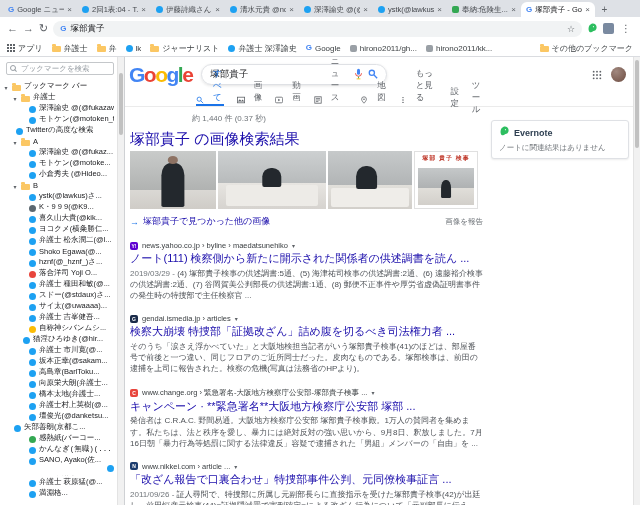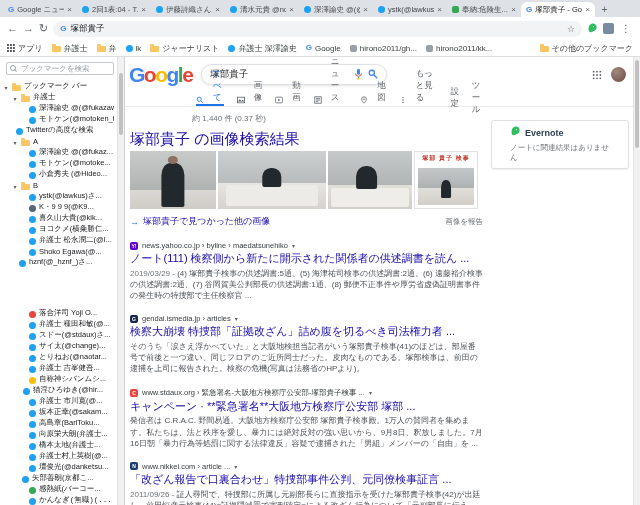--- a/index.html
+++ b/index.html
@@ -113,21 +113,21 @@
 
   .result{margin-top:13px}
   .r-url{display:flex;align-items:center;gap:4px;font-size:7.5px;color:#3c4043;white-space:nowrap;overflow:hidden}
   .r-caret{color:#5f6368;font-size:6px}
   .r-title{font-size:11px;color:#1a0dab;margin:2px 0 2px;line-height:1.25;white-space:nowrap;overflow:hidden}
   .r-snippet{font-size:8px;color:#4d5156;line-height:1.4;word-break:break-all}
   .r-date{color:#70757a}
 
   .rightcol{margin-left:8px;padding-top:13px;flex:0 0 auto}
   .ev-card{width:138px;border:1px solid #dfe1e5;border-radius:3px;background:#fff;box-shadow:0 1px 2px rgba(0,0,0,.08);
-           padding:5px 18px}
+           padding:5px 7px}
   .ev-head{display:flex;align-items:center;gap:4px;font-size:9px;font-weight:bold;color:#2d3e50}
   .ev-msg{font-size:7.5px;color:#70757a;margin-top:4px}
 </style>
 </head>
 <body>
 
 <div class="window">
 
   <div class="tabstrip" id="tabstrip">
     <div class="tab">
@@ -303,43 +303,39 @@
             <span class="lbl">ヨコクメ(横粂勝仁...</span>
           </div>
           <div class="tree-row" style="padding-left: 29px;">
             <span class="ic-sq" style="background: rgb(29, 161, 242); border-radius: 50%;"></span>
             <span class="lbl">弁護士 松永潤二(@l...</span>
           </div>
           <div class="tree-row" style="padding-left: 29px;">
             <span class="ic-sq" style="background: rgb(29, 161, 242); border-radius: 50%;"></span>
             <span class="lbl">Shoko Egawa(@...</span>
           </div>
-          <div class="tree-row" style="padding-left: 19px;">
+          <div class="tree-row" style="padding-left: 29px;">
             <span class="ic-sq" style="background: rgb(29, 161, 242); border-radius: 50%;"></span>
             <span class="lbl">hznf(@_hznf_)さ...</span>
           </div>
-          <div class="tree-row" style="padding-left: 29px; margin-top: 40px;">
+          <div class="tree-row" style="padding-left: 29px;">
             <span class="ic-sq" style="background: rgb(232, 69, 60); border-radius: 50%;"></span>
             <span class="lbl">落合洋司 Yoji O...</span>
           </div>
           <div class="tree-row" style="padding-left: 29px;">
             <span class="ic-sq" style="background: rgb(29, 161, 242); border-radius: 50%;"></span>
             <span class="lbl">弁護士 種田和敏(@...</span>
           </div>
           <div class="tree-row" style="padding-left: 29px;">
             <span class="ic-sq" style="background: rgb(29, 161, 242); border-radius: 50%;"></span>
             <span class="lbl">スドー(@stdaux)さ...</span>
           </div>
           <div class="tree-row" style="padding-left: 29px;">
             <span class="ic-sq" style="background: rgb(29, 161, 242); border-radius: 50%;"></span>
-            <span class="lbl">サイ太(@change)...</span>
-          </div>
-          <div class="tree-row" style="padding-left: 29px;">
-            <span class="ic-sq" style="background: rgb(29, 161, 242); border-radius: 50%;"></span>
-            <span class="lbl">とりねお(@naotar...</span>
+            <span class="lbl">サイ太(@uwaaaa)...</span>
           </div>
           <div class="tree-row" style="padding-left: 29px;">
             <span class="ic-sq" style="background: rgb(29, 161, 242); border-radius: 50%;"></span>
             <span class="lbl">弁護士 吉峯健吾...</span>
           </div>
           <div class="tree-row" style="padding-left: 29px;">
             <span class="ic-sq" style="background: rgb(251, 188, 5); border-radius: 50%;"></span>
             <span class="lbl">自称神シバンムシ...</span>
           </div>
           <div class="tree-row" style="padding-left: 23px;">
@@ -367,21 +363,21 @@
             <span class="lbl">橋本太地(弁護士...</span>
           </div>
           <div class="tree-row" style="padding-left: 29px;">
             <span class="ic-sq" style="background: rgb(29, 161, 242); border-radius: 50%;"></span>
             <span class="lbl">弁護士村上英樹(@...</span>
           </div>
           <div class="tree-row" style="padding-left: 29px;">
             <span class="ic-sq" style="background: rgb(29, 161, 242); border-radius: 50%;"></span>
             <span class="lbl">壇俊光(@danketsu...</span>
           </div>
-          <div class="tree-row" style="padding-left: 22px;">
+          <div class="tree-row" style="padding-left: 14px;">
             <span class="ic-sq" style="background: rgb(29, 161, 242); border-radius: 50%;"></span>
             <span class="lbl">矢部善朗(京都こ...</span>
           </div>
           <div class="tree-row" style="padding-left: 29px;">
             <span class="ic-sq" style="background: rgb(52, 168, 83); border-radius: 50%;"></span>
             <span class="lbl">感熱紙(バーコー...</span>
           </div>
           <div class="tree-row" style="padding-left: 29px; font-family: Liberation Mono, monospace;">
             <span class="ic-sq" style="background: rgb(29, 161, 242); border-radius: 50%;"></span>
             <span class="lbl">かんなぎ(無職)(...</span>
@@ -548,21 +544,21 @@
                   <span class="ic-lsq" style="background: rgb(26, 43, 74);">G</span>
                   <span class="crumb">gendai.ismedia.jp › articles</span>
                   <span class="r-caret">▾</span>
                 </div>
                 <div class="r-title">検察大崩壊 特捜部「証拠改ざん」詰め腹を切るべき司法権力者 ...</div>
                 <div class="r-snippet">そのうち「涙さえ浮かべていた」と大阪地検担当記者がいう塚部貴子検事(41)のほどは、部屋番号で前後と一つ違い、同じフロアのご近所同士だった。皮肉なものである。塚部検事は、前田の逮捕を上司に報告された。検察の危機(写真は法務省のHPより)。</div>
               </div>
               <div class="result">
                 <div class="r-url">
                   <span class="ic-lsq" style="background: rgb(232, 69, 60);">C</span>
-                  <span class="crumb">www.stdaux.org › 緊急署名-大阪地方検察庁公安部-塚部貴子検事 ...</span>
+                  <span class="crumb">www.change.org › 緊急署名-大阪地方検察庁公安部-塚部貴子検事 ...</span>
                   <span class="r-caret">▾</span>
                 </div>
                 <div class="r-title">キャンペーン · **緊急署名**大阪地方検察庁公安部 塚部 ...</div>
                 <div class="r-snippet">発信者は C.R.A.C. 野間易通。大阪地方検察庁公安部 塚部貴子検事殿。1万人の賛同者を集めます。私たちは、法と秩序を愛し、暴力には絶対反対の強い思いから、9月8日、釈放しました。7月16日朝「暴力行為等処罰に関する法律違反」容疑で逮捕された「男組」メンバーの「自由」を ...</div>
               </div>
               <div class="result">
                 <div class="r-url">
                   <span class="ic-lsq" style="background: rgb(27, 60, 110);">N</span>
                   <span class="crumb">www.nikkei.com › article ...</span>
                   <span class="r-caret">▾</span>

